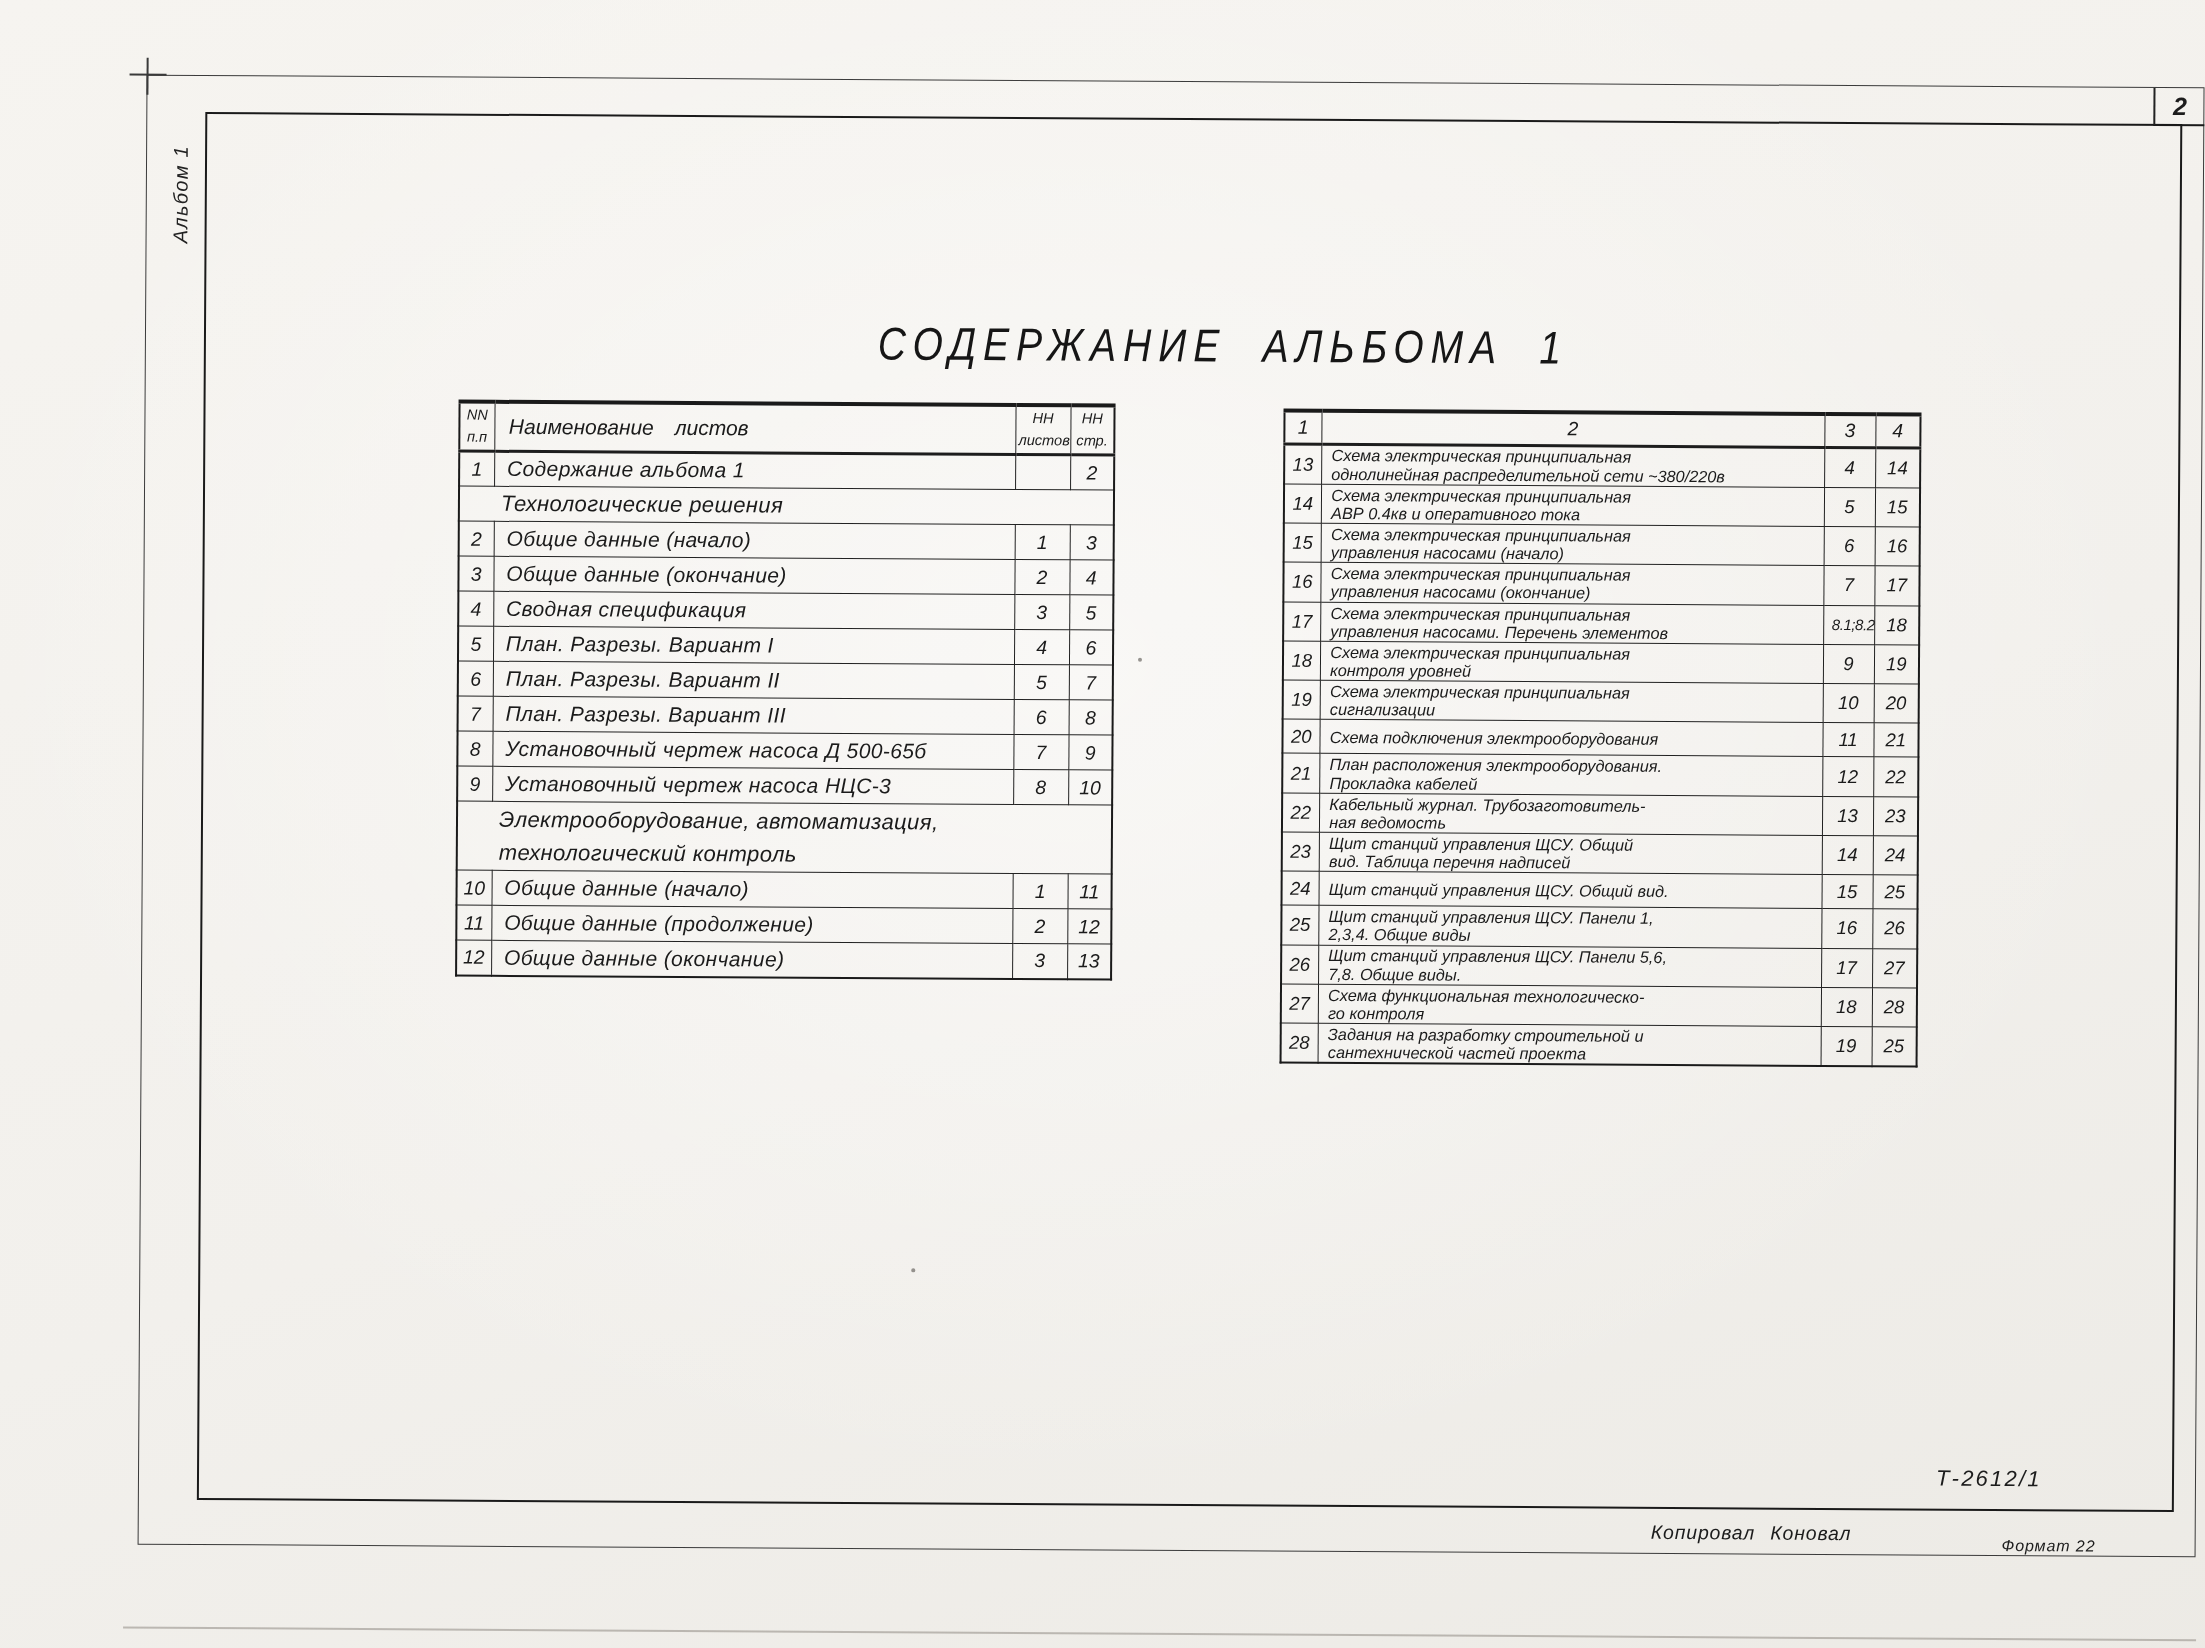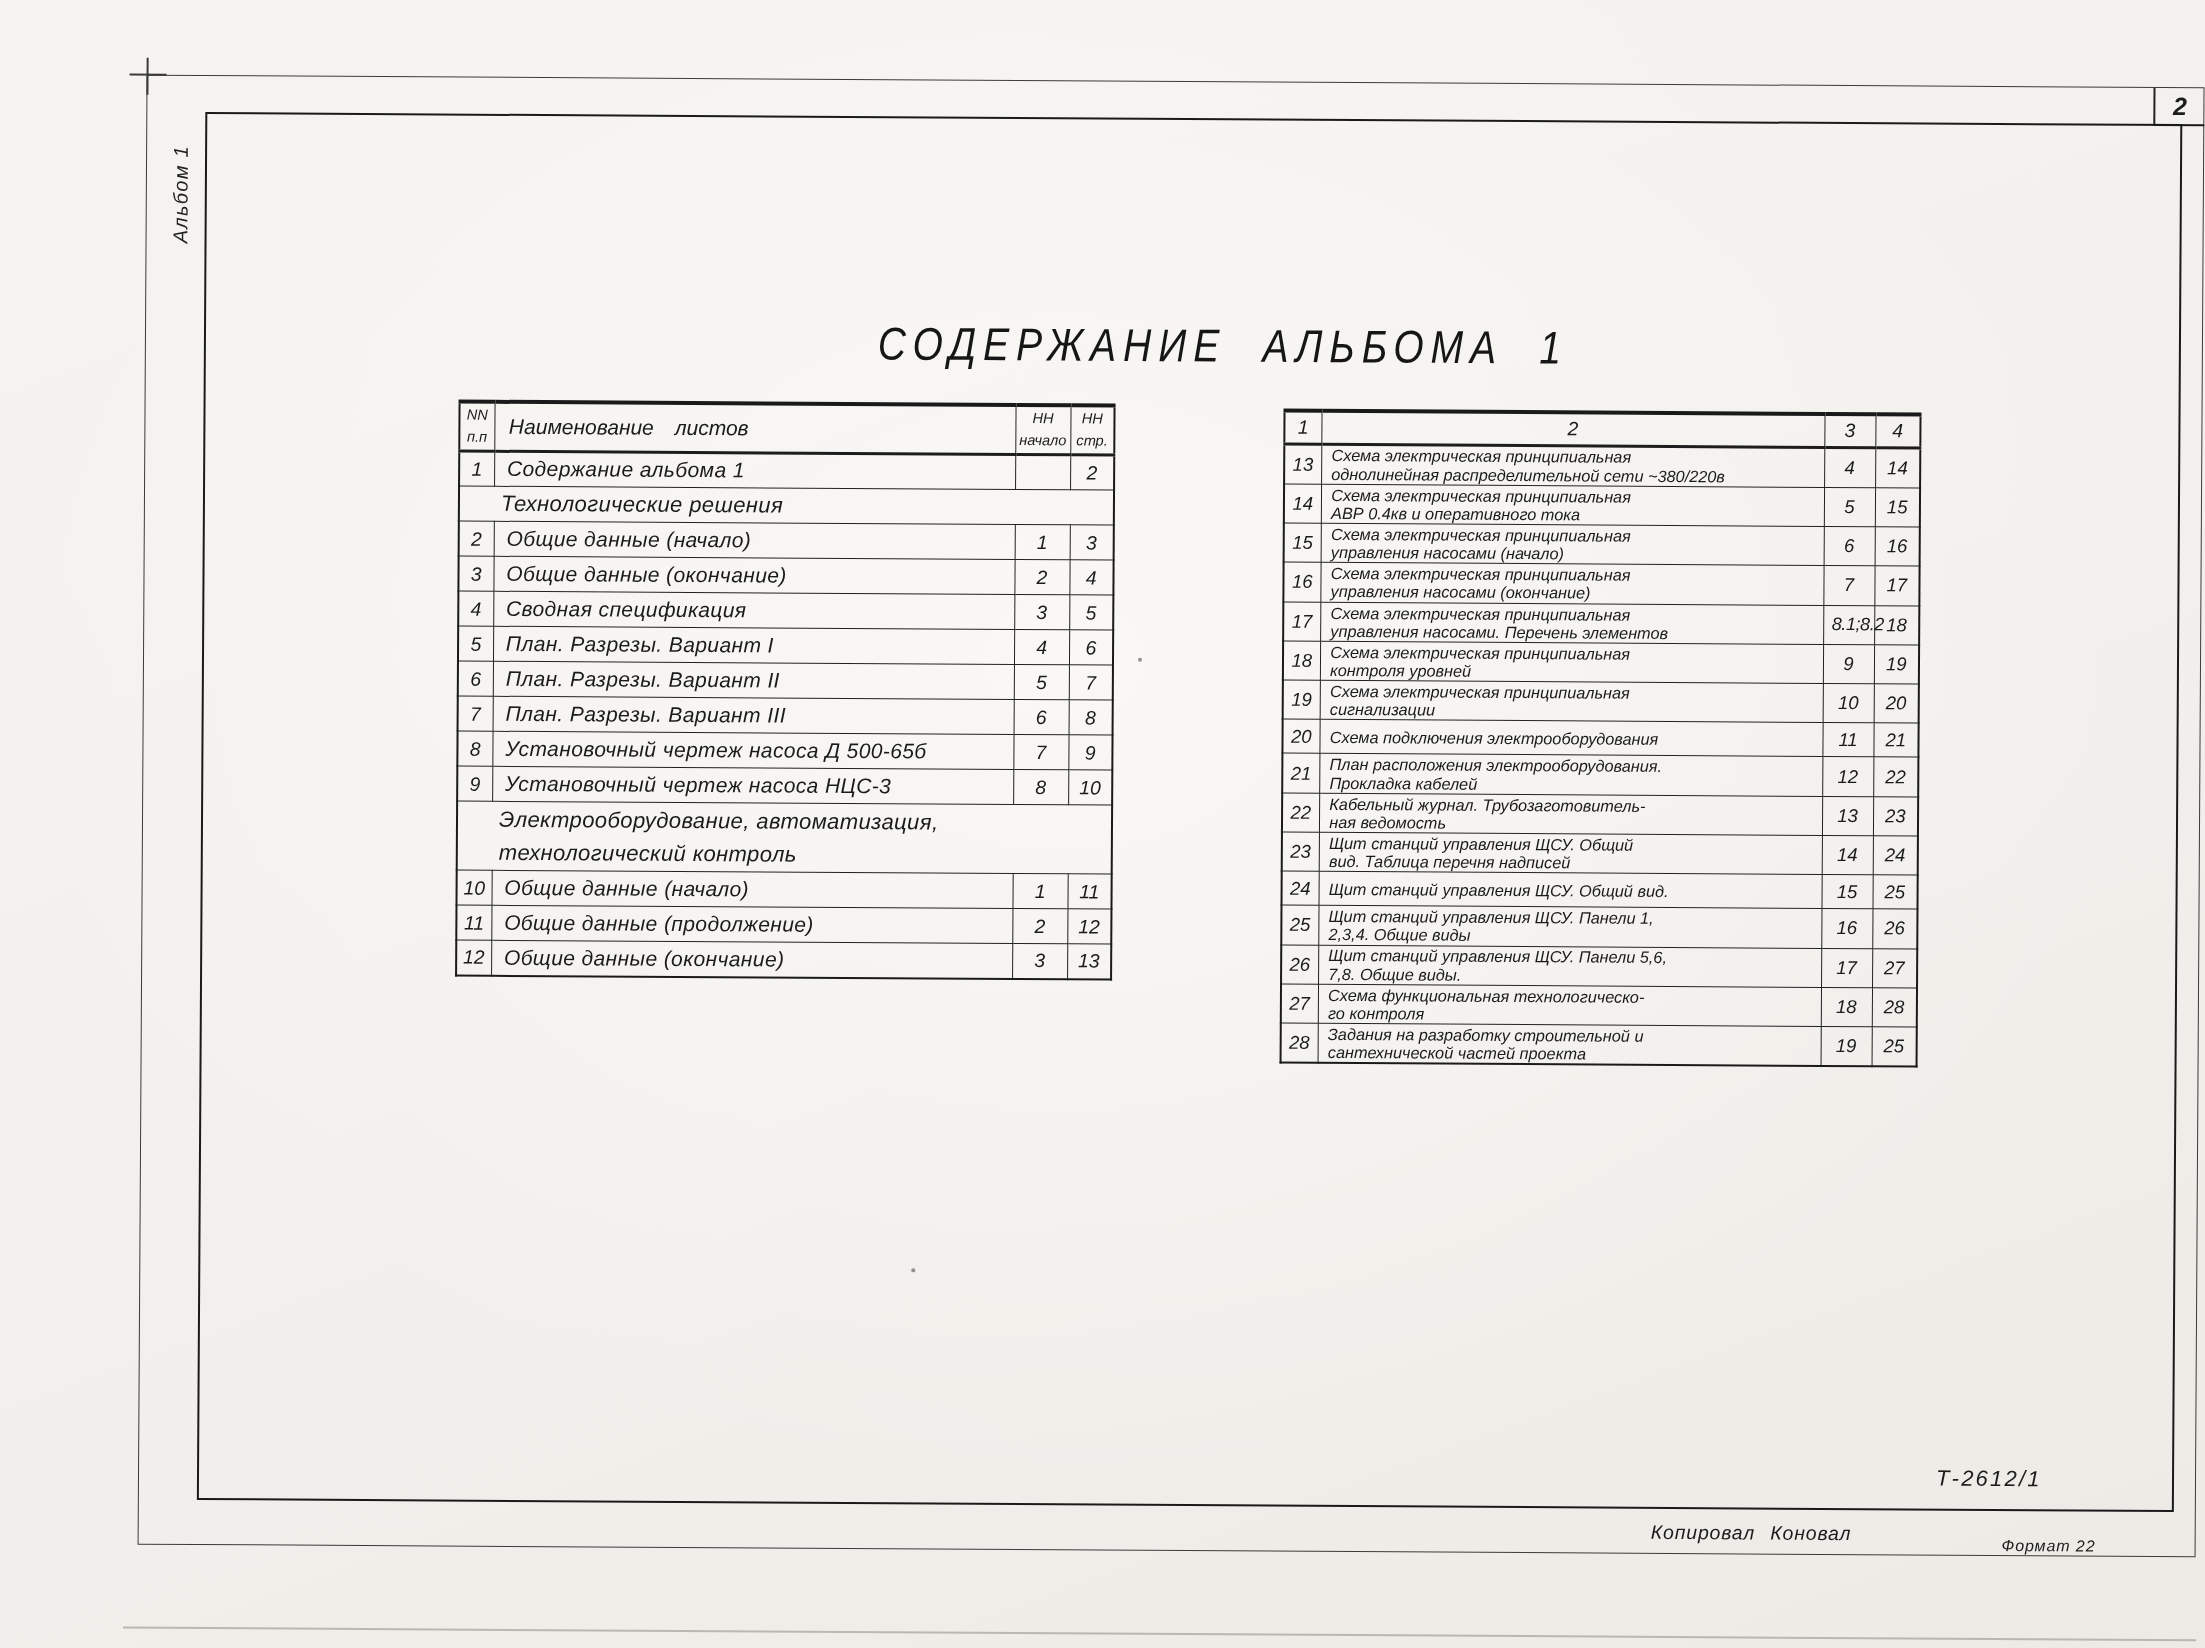--- a/index.html
+++ b/index.html
@@ -97,21 +97,21 @@
 
   
   .right { left: 1281px; top: 408px; width: 636px; }
   .right thead tr { height: 33px; }
   .right thead th { font-size: 19.4px; text-align: center; }
   .right tbody tr { height: 37px; }
   .right tbody tr:nth-child(8), .right tbody tr:nth-child(12) { height: 34px; }
   .right .cell-num { text-align: center; font-size: 18.5px; }
   .right .cell-name { font-size: 16.3px; line-height: 1.12; padding-left: 9.7px; white-space: pre-line; }
   .right .cell-sheet, .right .cell-page { text-align: center; font-size: 18.5px; }
-  .right tbody tr:nth-child(5) .cell-sheet { font-size: 18px; letter-spacing: -0.4px; padding: 8px; }
+  .right tbody tr:nth-child(5) .cell-sheet { font-size: 15px; letter-spacing: -0.4px; padding: 8px; }
 
   
   .doc-number {
     position: absolute; left: 1934px; top: 1461px;
     font-size: 22px; font-style: italic; letter-spacing: 2.2px; margin-left: 6px;
   }
   .copied-by {
     position: absolute; left: 1655px; top: 1518px;
     font-size: 19.4px; font-style: italic; letter-spacing: 0.9px; word-spacing: 8.8px;
   }
@@ -152,21 +152,21 @@
     </colgroup>
     <thead>
       <tr>
         <th>
           <span class="h-stack">NN</span>
           <span class="h-stack">п.п</span>
         </th>
         <th class="h-name">Наименование листов</th>
         <th>
           <span class="h-stack">НН</span>
-          <span class="h-stack">начало</span>
+          <span class="h-stack">листов</span>
         </th>
         <th>
           <span class="h-stack">НН</span>
           <span class="h-stack">стр.</span>
         </th>
       </tr>
     </thead>
     <tbody>
         <tr>
           <td class="cell-num">1</td>

